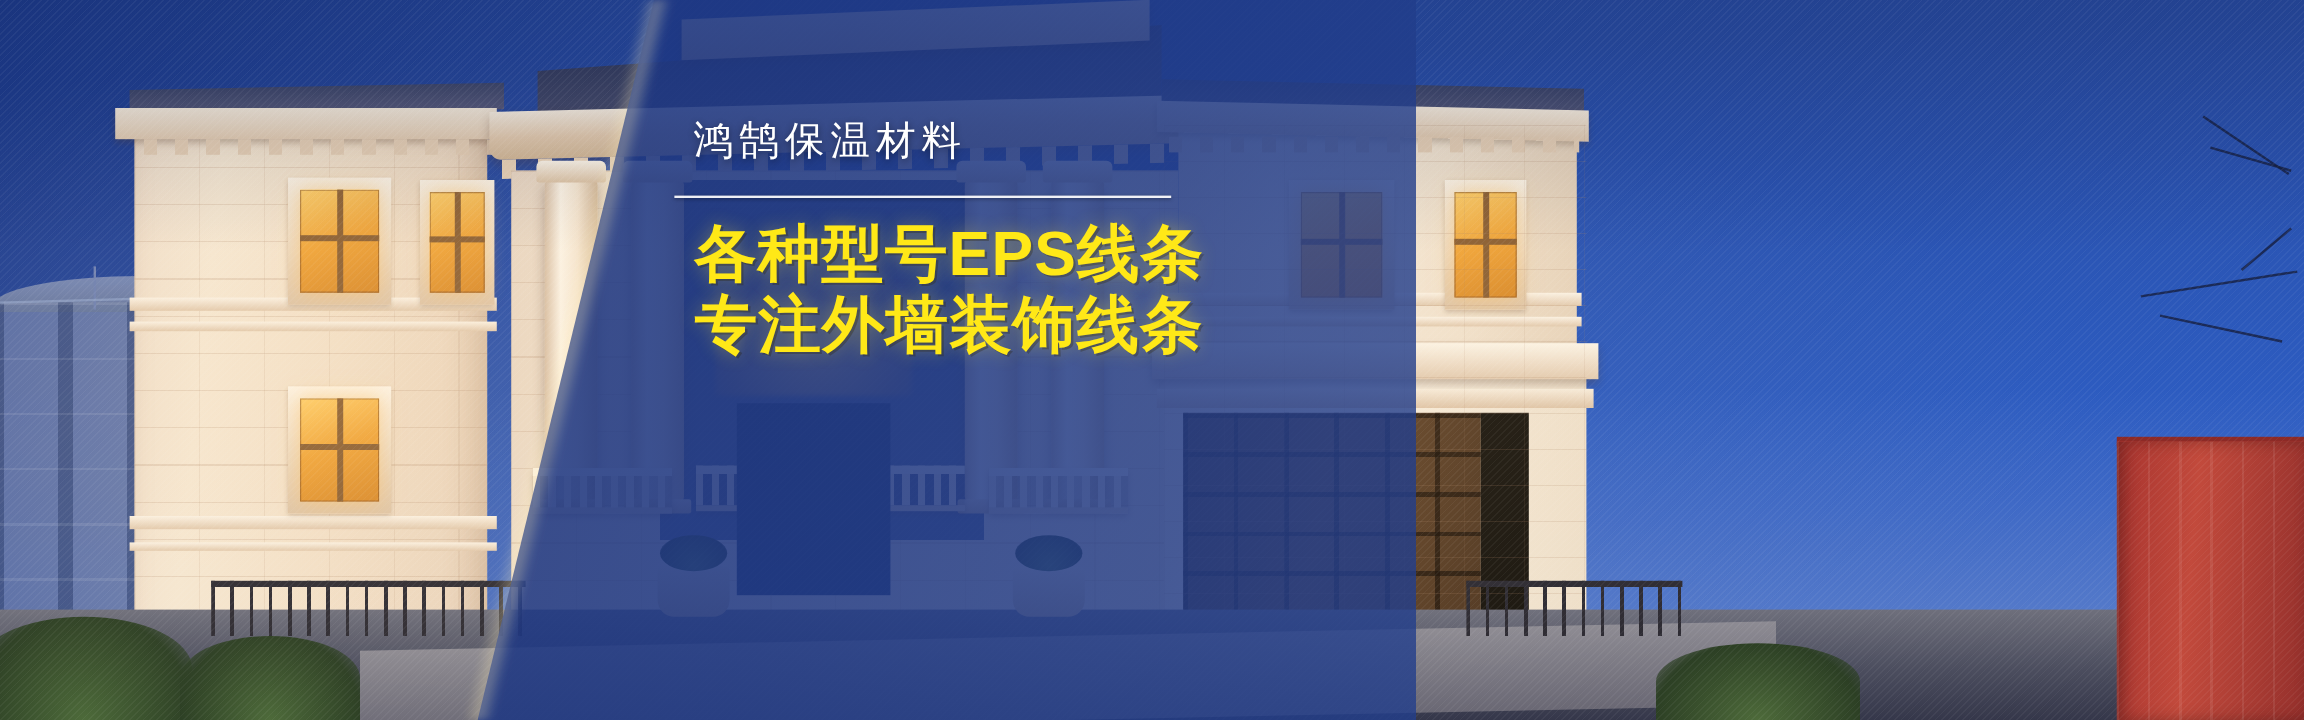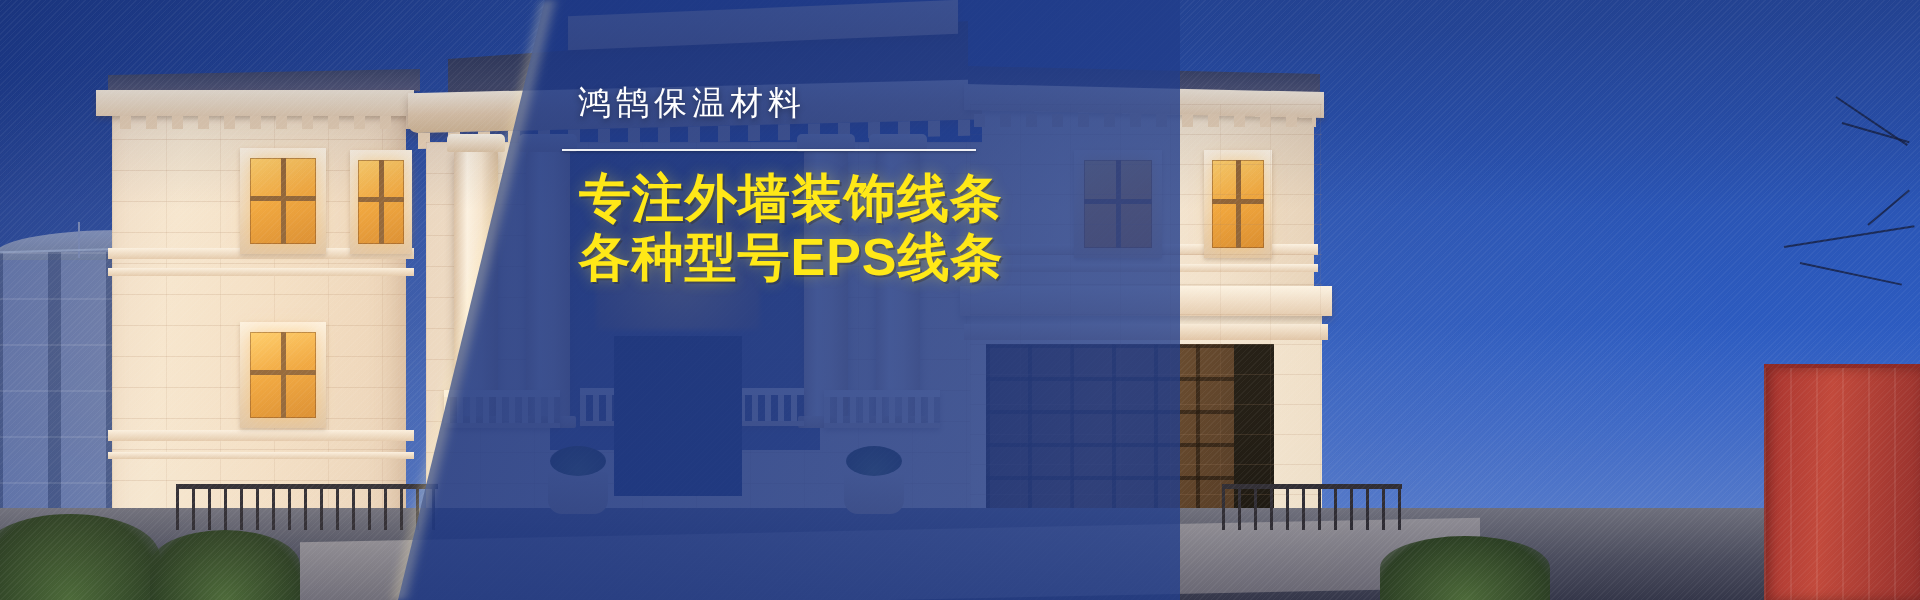--- a/index.html
+++ b/index.html
@@ -322,21 +322,21 @@
   }
   .overlay-edge-glow {
     position:absolute; top:0; left:535px; width:26px; height:600px;
     background:linear-gradient(to right, rgba(255,245,200,.0), rgba(255,240,190,.30), rgba(255,245,200,0));
     transform:skewX(-14deg); transform-origin:top left;
     filter:blur(3px);
   }
 
   
   .textblock {
-    position:absolute; left:556px; top:82px; width:470px;
+    position:absolute; left:556px; top:96px; width:470px;
     text-align:center;
   }
   .brand {
     font-size:33px; letter-spacing:5px; color:#ffffff;
     font-weight:400; line-height:1.25;
     text-shadow:0 2px 6px rgba(0,0,0,.45);
     text-align:left; padding-left:22px;
   }
   .rule {
     height:2px; background:rgba(255,255,255,.92);
@@ -469,18 +469,18 @@
   <div class="scanlines"></div>
 
   <div class="overlay-panel"></div>
   <div class="overlay-light"></div>
   <div class="overlay-edge-glow"></div>
 
   <div class="textblock">
     <div class="brand">鸿鹄保温材料</div>
     <div class="rule"></div>
     <div class="headline">
+      <span class="ln">各种型号EPS线条</span>
       <span class="ln">专注外墙装饰线条</span>
-      <span class="ln">各种型号EPS线条</span>
     </div>
   </div>
 
 </div>
 
 </body></html>

